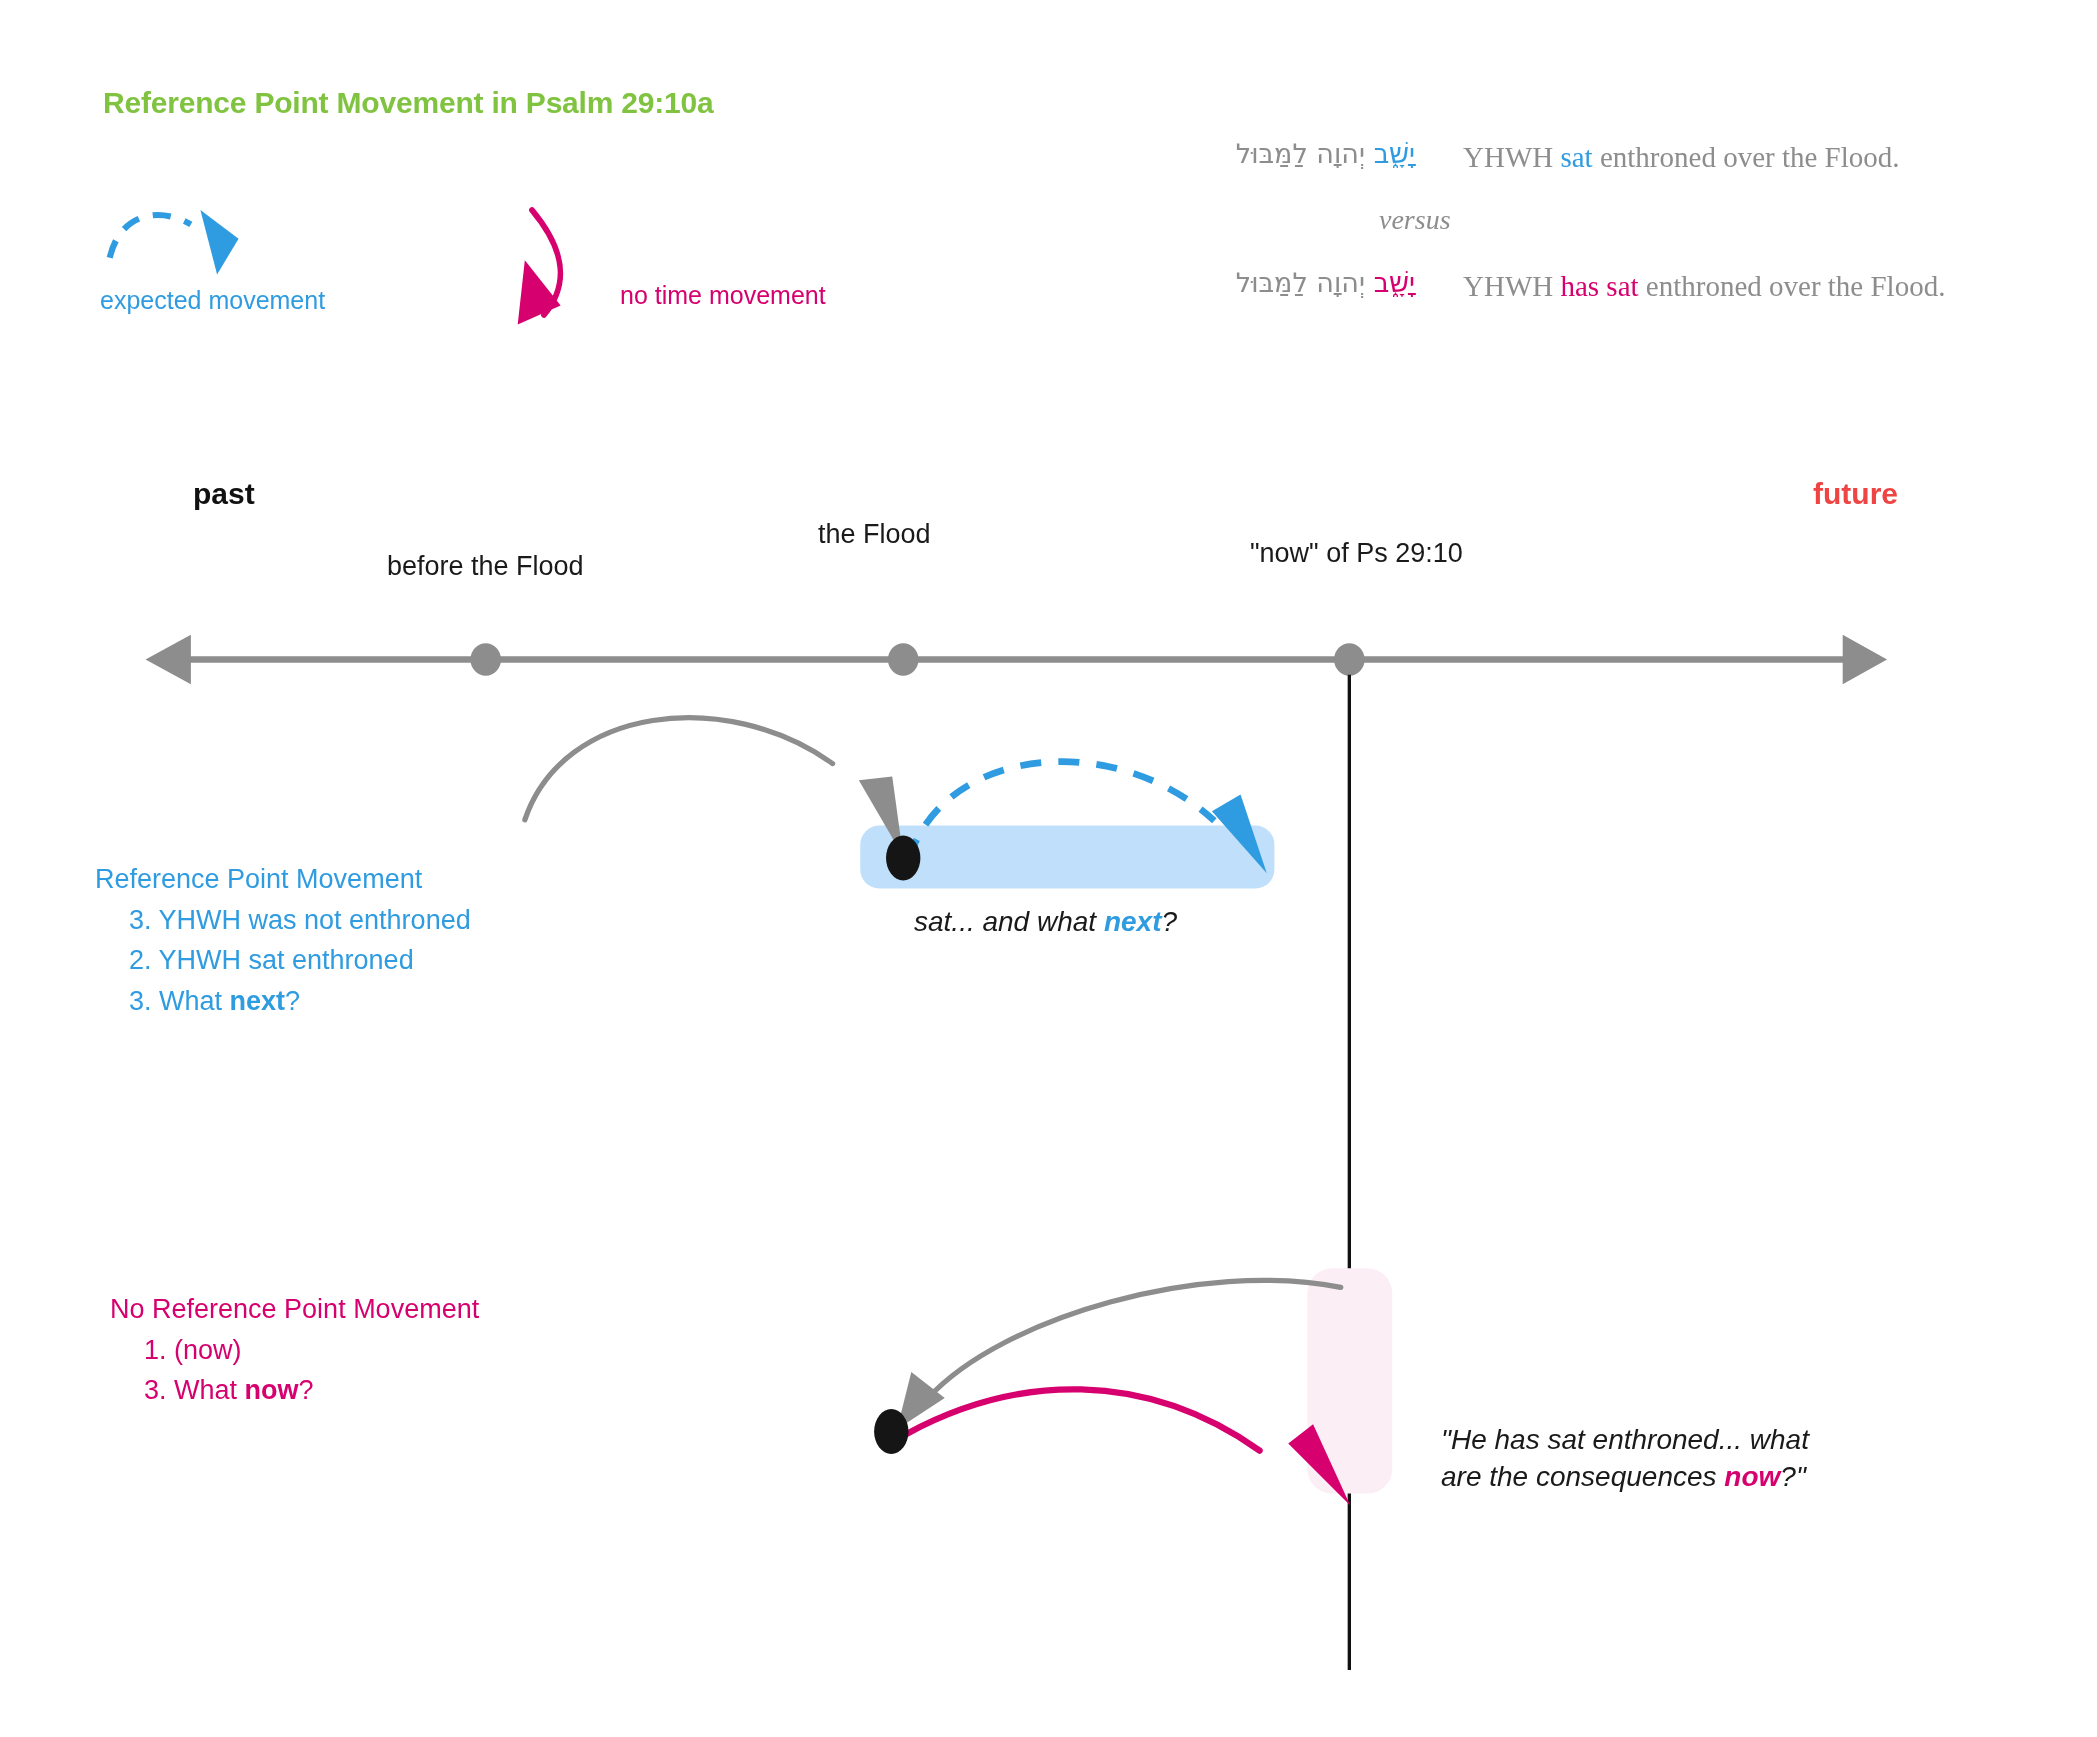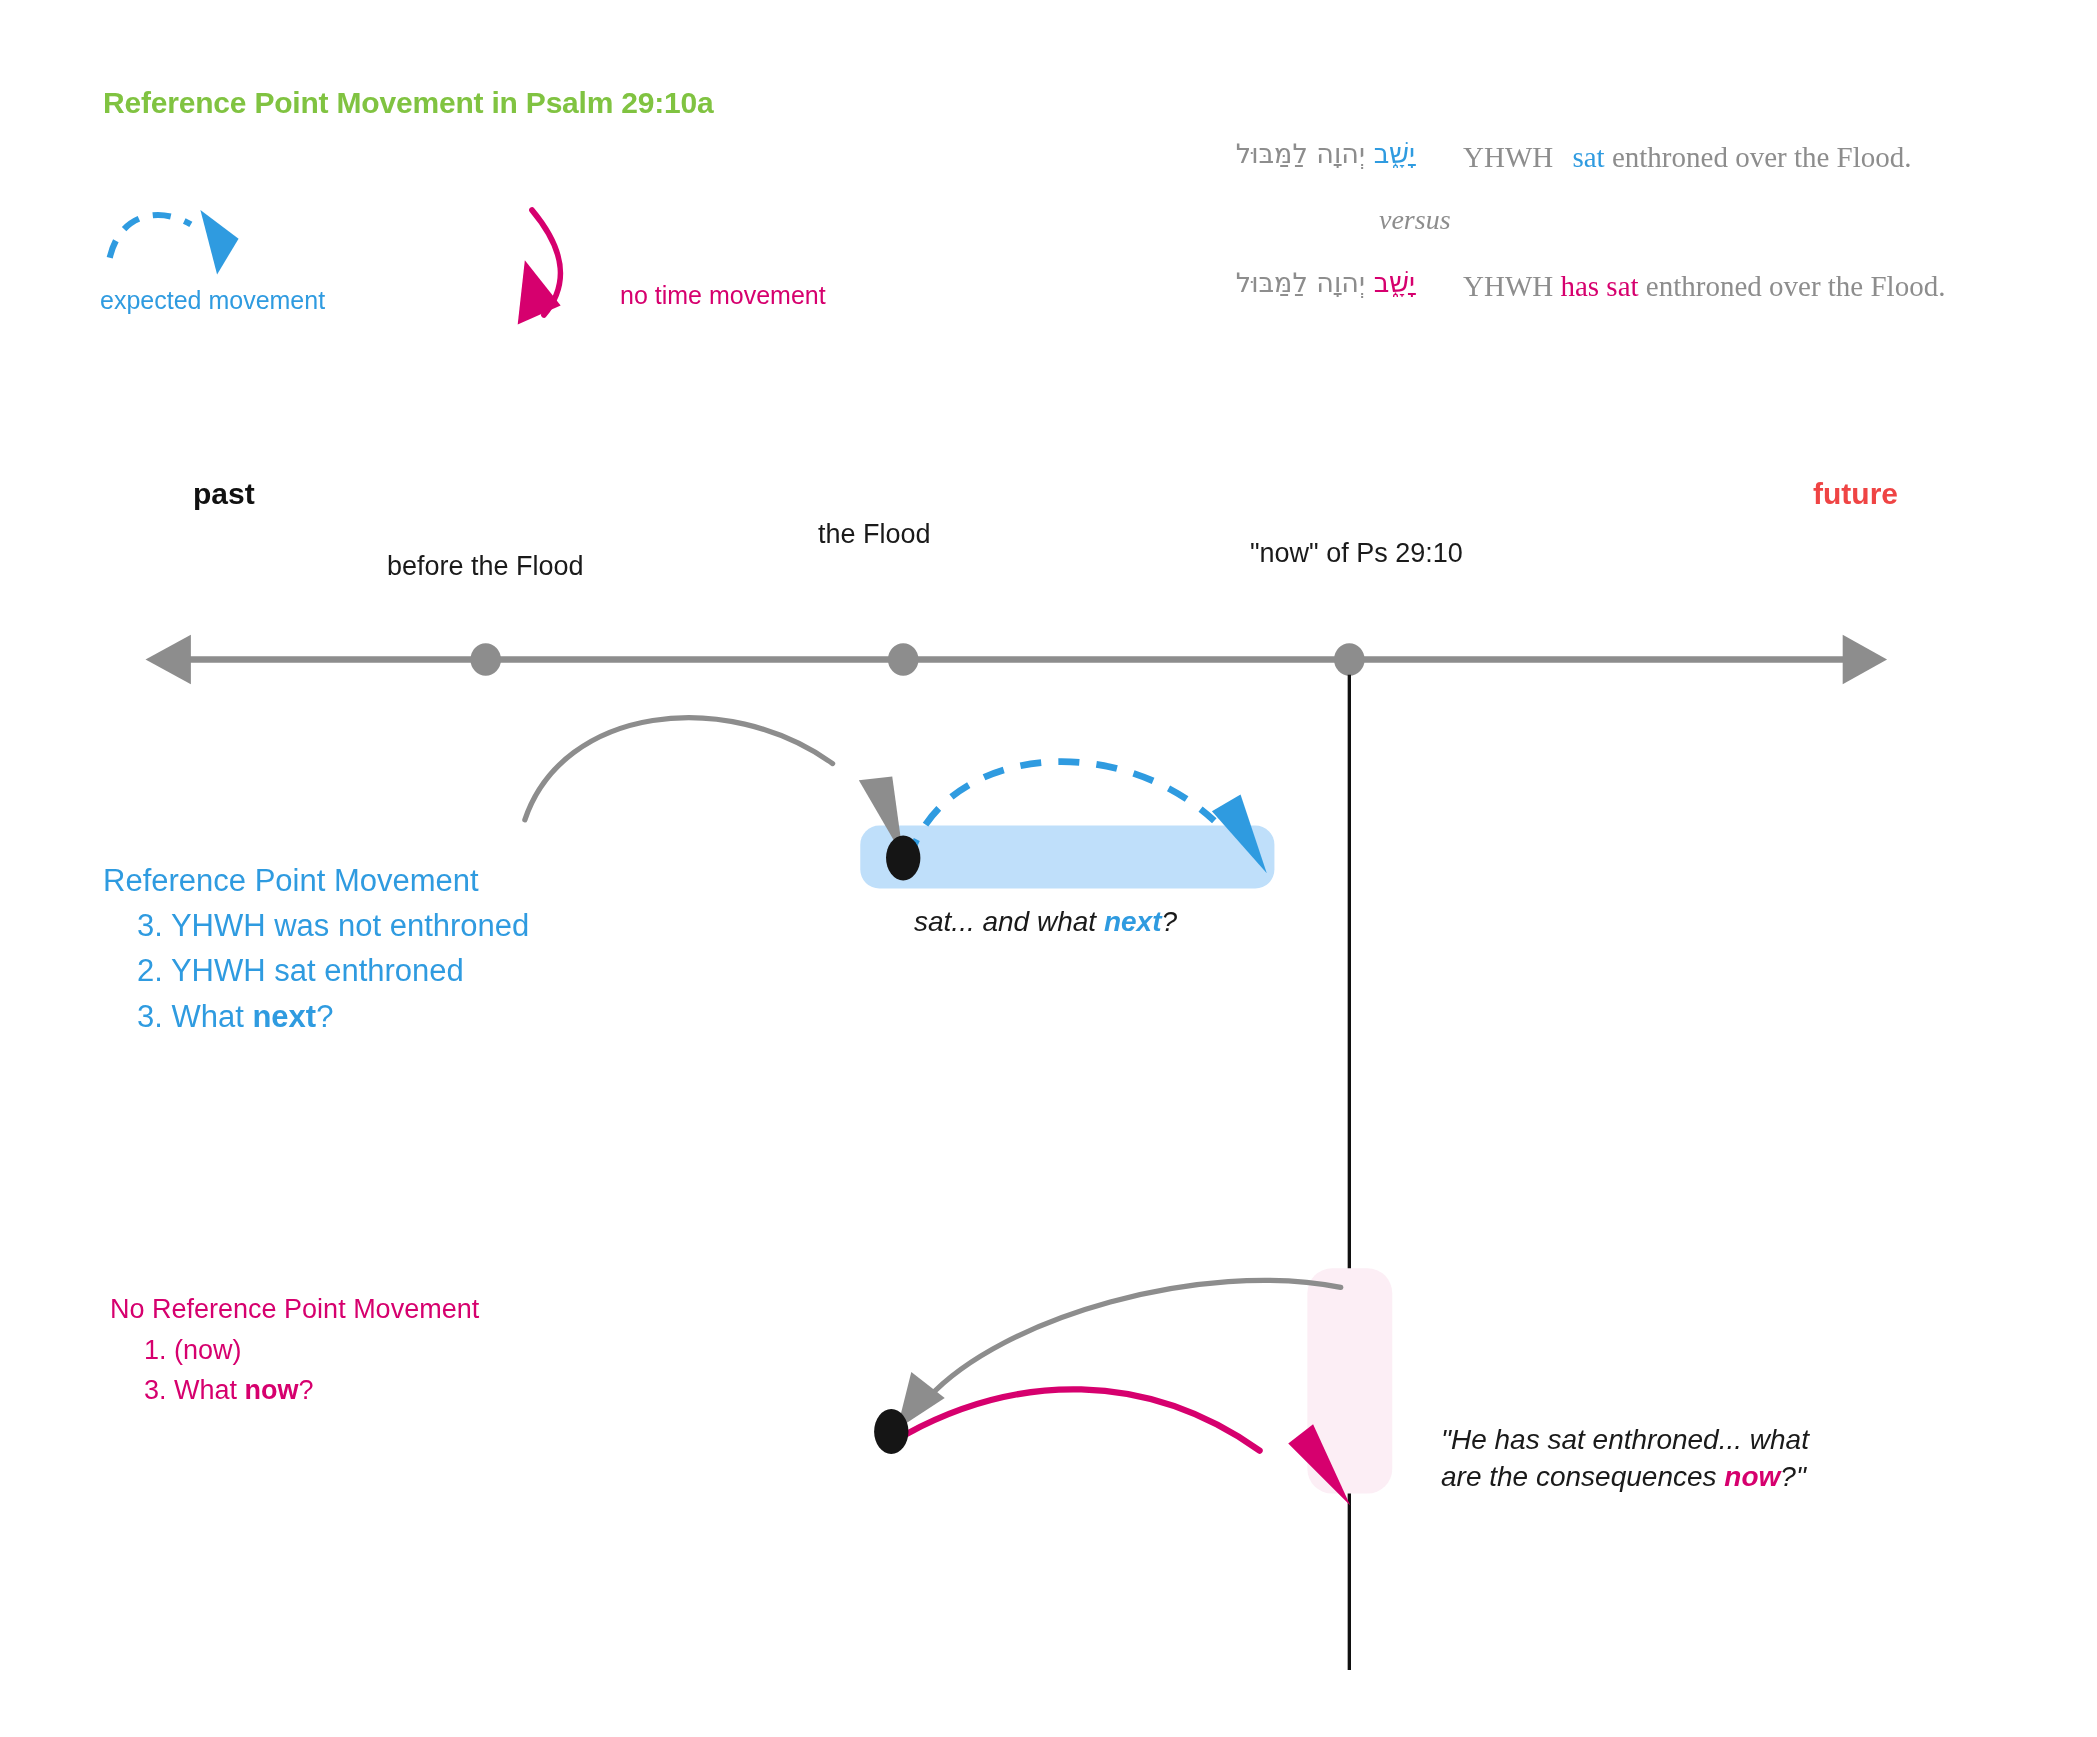--- a/index.html
+++ b/index.html
@@ -16,38 +16,38 @@
   
   #legend-expected-label{left:100px;top:286px;font-size:25px;color:#2f9be0;white-space:nowrap;}
   #legend-notime-label{left:620px;top:281px;font-size:25px;color:#d6006e;white-space:nowrap;}
 
   
   .heb{font-family:"DejaVu Sans","Liberation Sans",sans-serif;direction:rtl;
        font-size:27px;color:#8d8d8d;white-space:nowrap;text-align:right;}
   .heb .hl-blue{color:#2f9be0;}
   .heb .hl-mag{color:#d6006e;}
   .eng{font-family:"Liberation Serif","DejaVu Serif",serif;font-size:29px;color:#8d8d8d;white-space:nowrap;}
-  .eng .hl-blue{color:#2f9be0;margin-left:12px;}
+  .eng .hl-blue{color:#2f9be0;}
   .eng .hl-mag{color:#d6006e;}
   #heb-1{left:1162px;top:138px;width:253px;}
   #eng-1{left:1463px;top:141px;}
   #versus{left:1379px;top:204px;font-family:"Liberation Serif","DejaVu Serif",serif;
           font-size:28px;font-style:italic;color:#8d8d8d;}
   #heb-2{left:1162px;top:267px;width:253px;}
   #eng-2{left:1463px;top:270px;}
 
   
   #lbl-past{left:193px;top:477px;font-size:30px;font-weight:bold;color:#111;}
   #lbl-future{left:1813px;top:477px;font-size:30px;font-weight:bold;color:#ef4444;text-align:center;}
   #lbl-before-flood{left:387px;top:551px;font-size:27px;color:#1a1a1a;white-space:nowrap;}
   #lbl-the-flood{left:818px;top:519px;font-size:27px;color:#1a1a1a;white-space:nowrap;}
   #lbl-now-ps{left:1250px;top:538px;font-size:27px;color:#1a1a1a;white-space:nowrap;}
 
   
-  #rpm-block{left:103px;top:864px;font-size:31px;color:#2f9be0;line-height:1.12;}
+  #rpm-block{left:95px;top:864px;font-size:27px;color:#2f9be0;line-height:1.12;}
   #rpm-block .hdr{margin-bottom:3.8px;}
   #rpm-block ol{margin:0;padding:0 0 0 34px;list-style:none;}
   #rpm-block ol li{margin-top:10.5px;white-space:nowrap;}
   #rpm-block b{font-weight:bold;}
   #caption-blue{left:914px;top:906px;font-size:28px;font-style:italic;color:#1a1a1a;white-space:nowrap;}
   #caption-blue b{color:#2f9be0;font-weight:bold;}
 
   
   #nrpm-block{left:110px;top:1294px;font-size:27px;color:#d6006e;line-height:1.12;}
   #nrpm-block ol{margin:0;padding:0 0 0 34px;list-style:none;}

